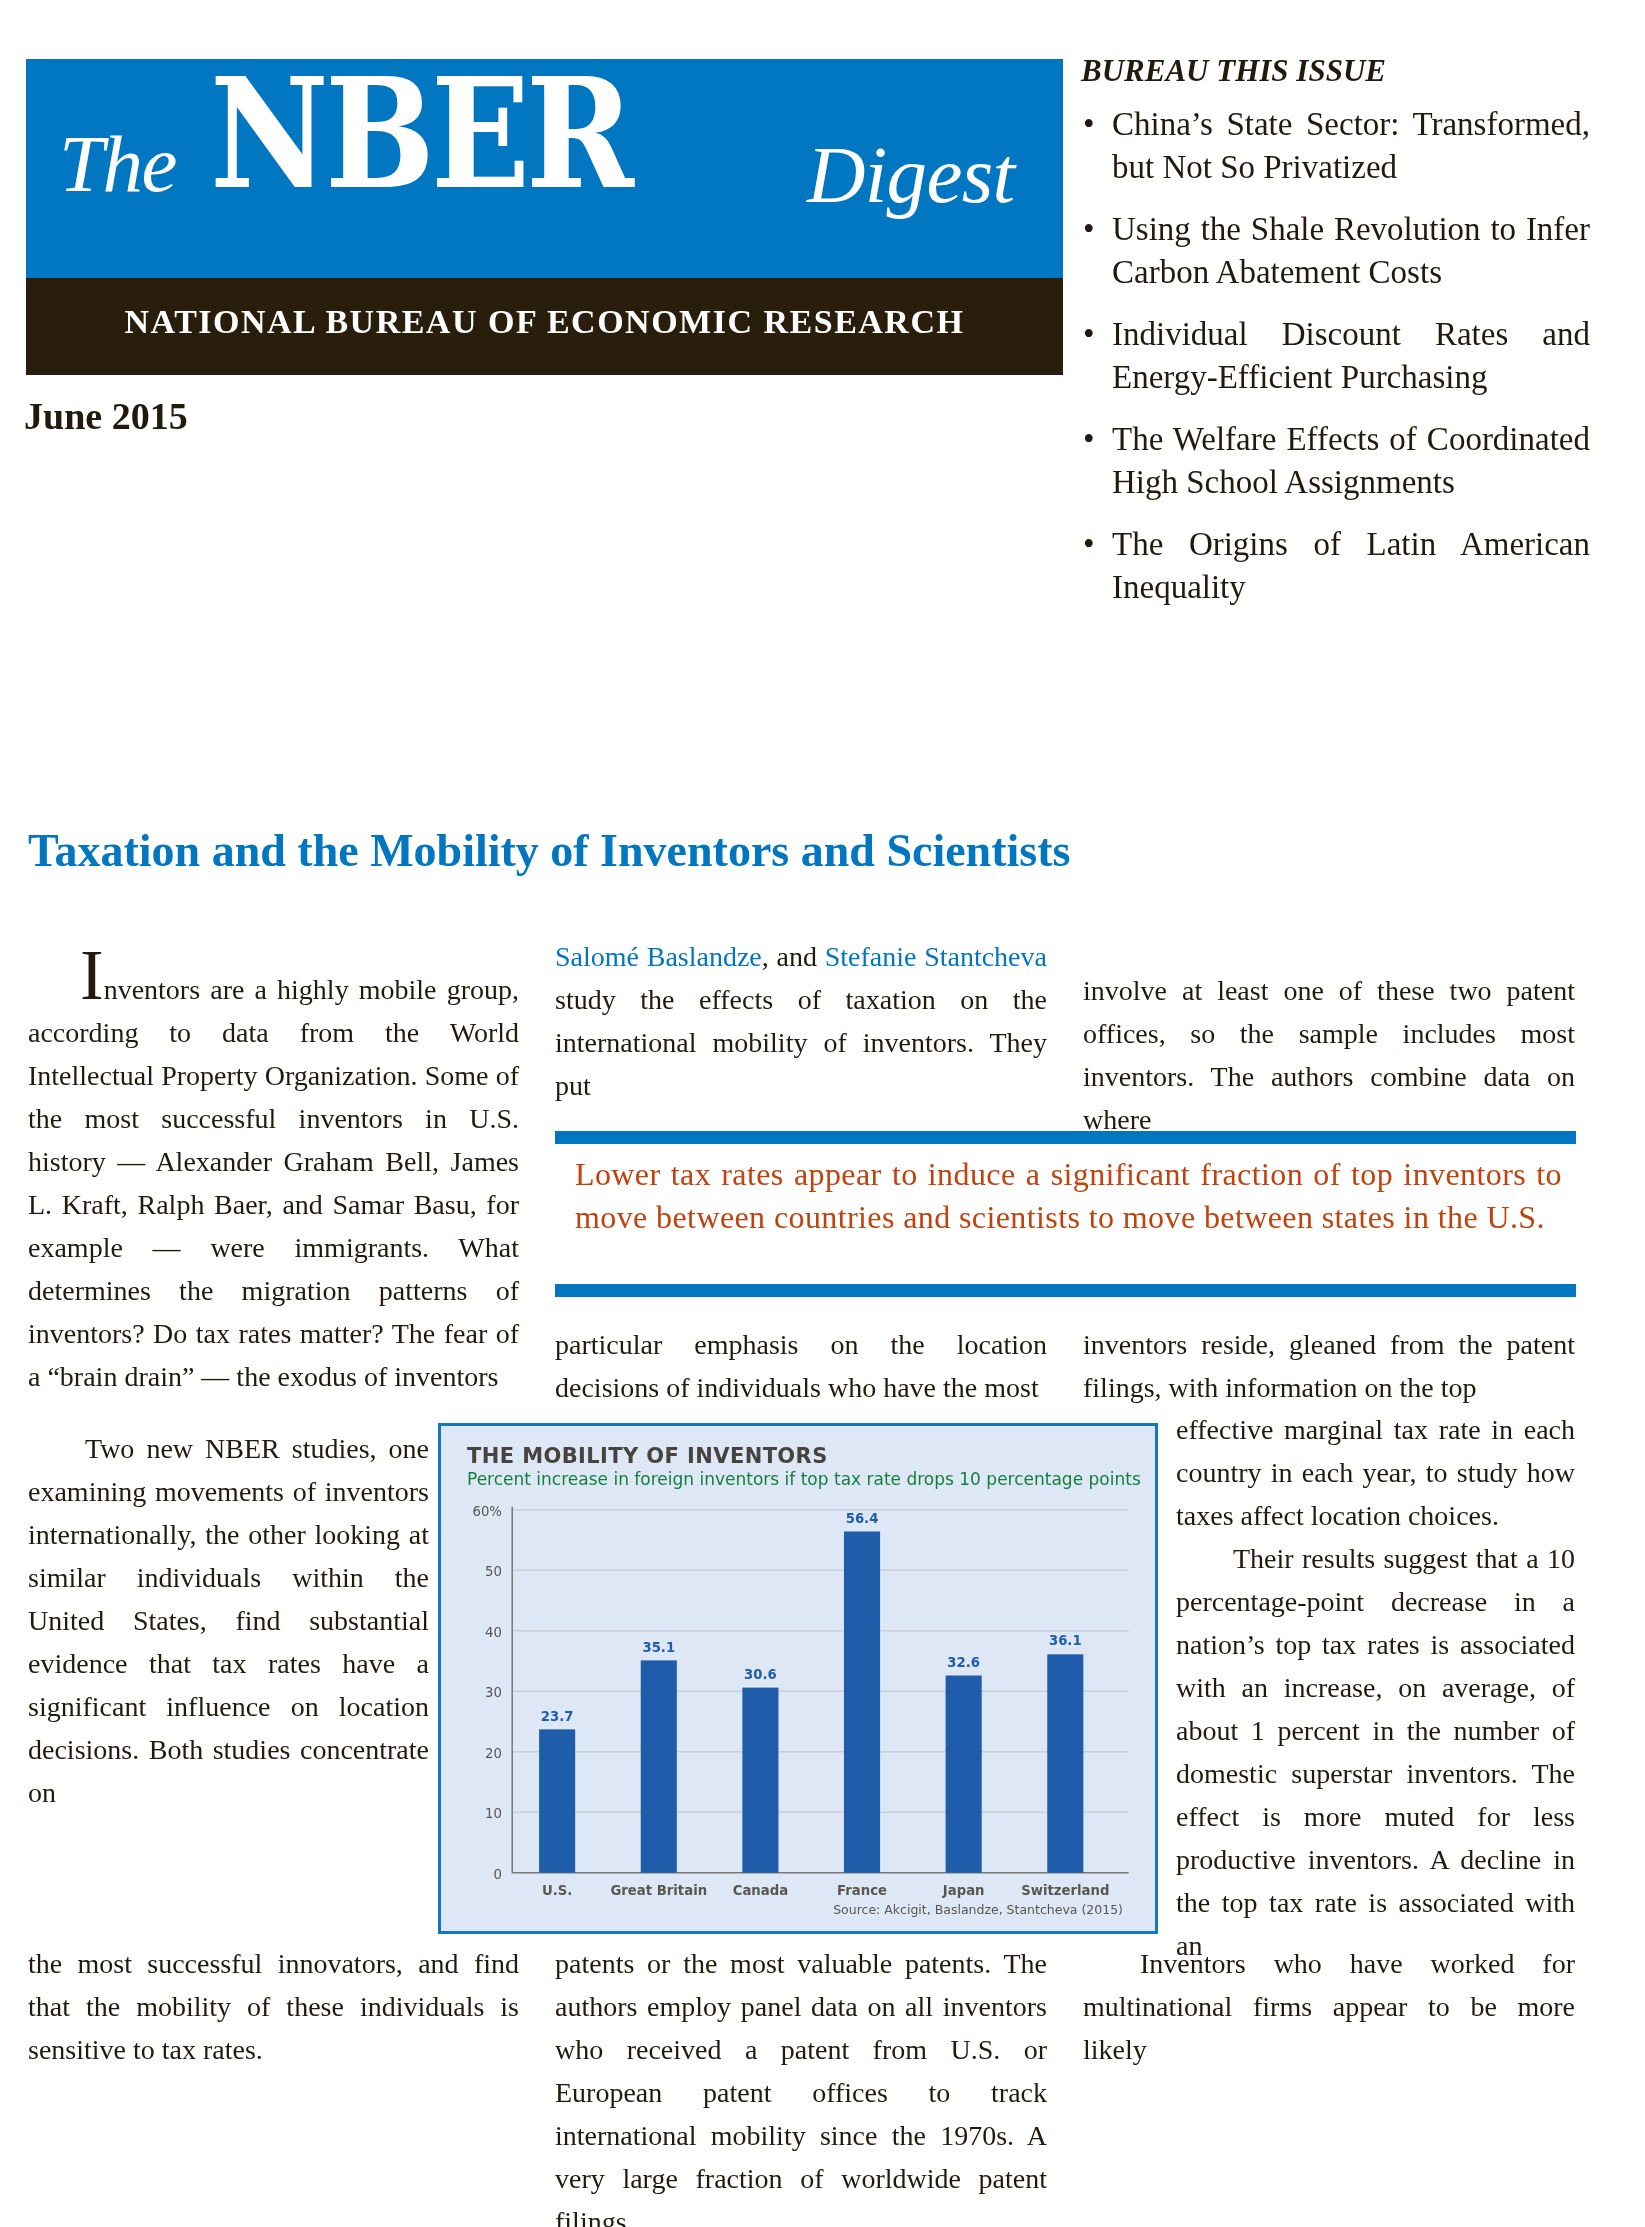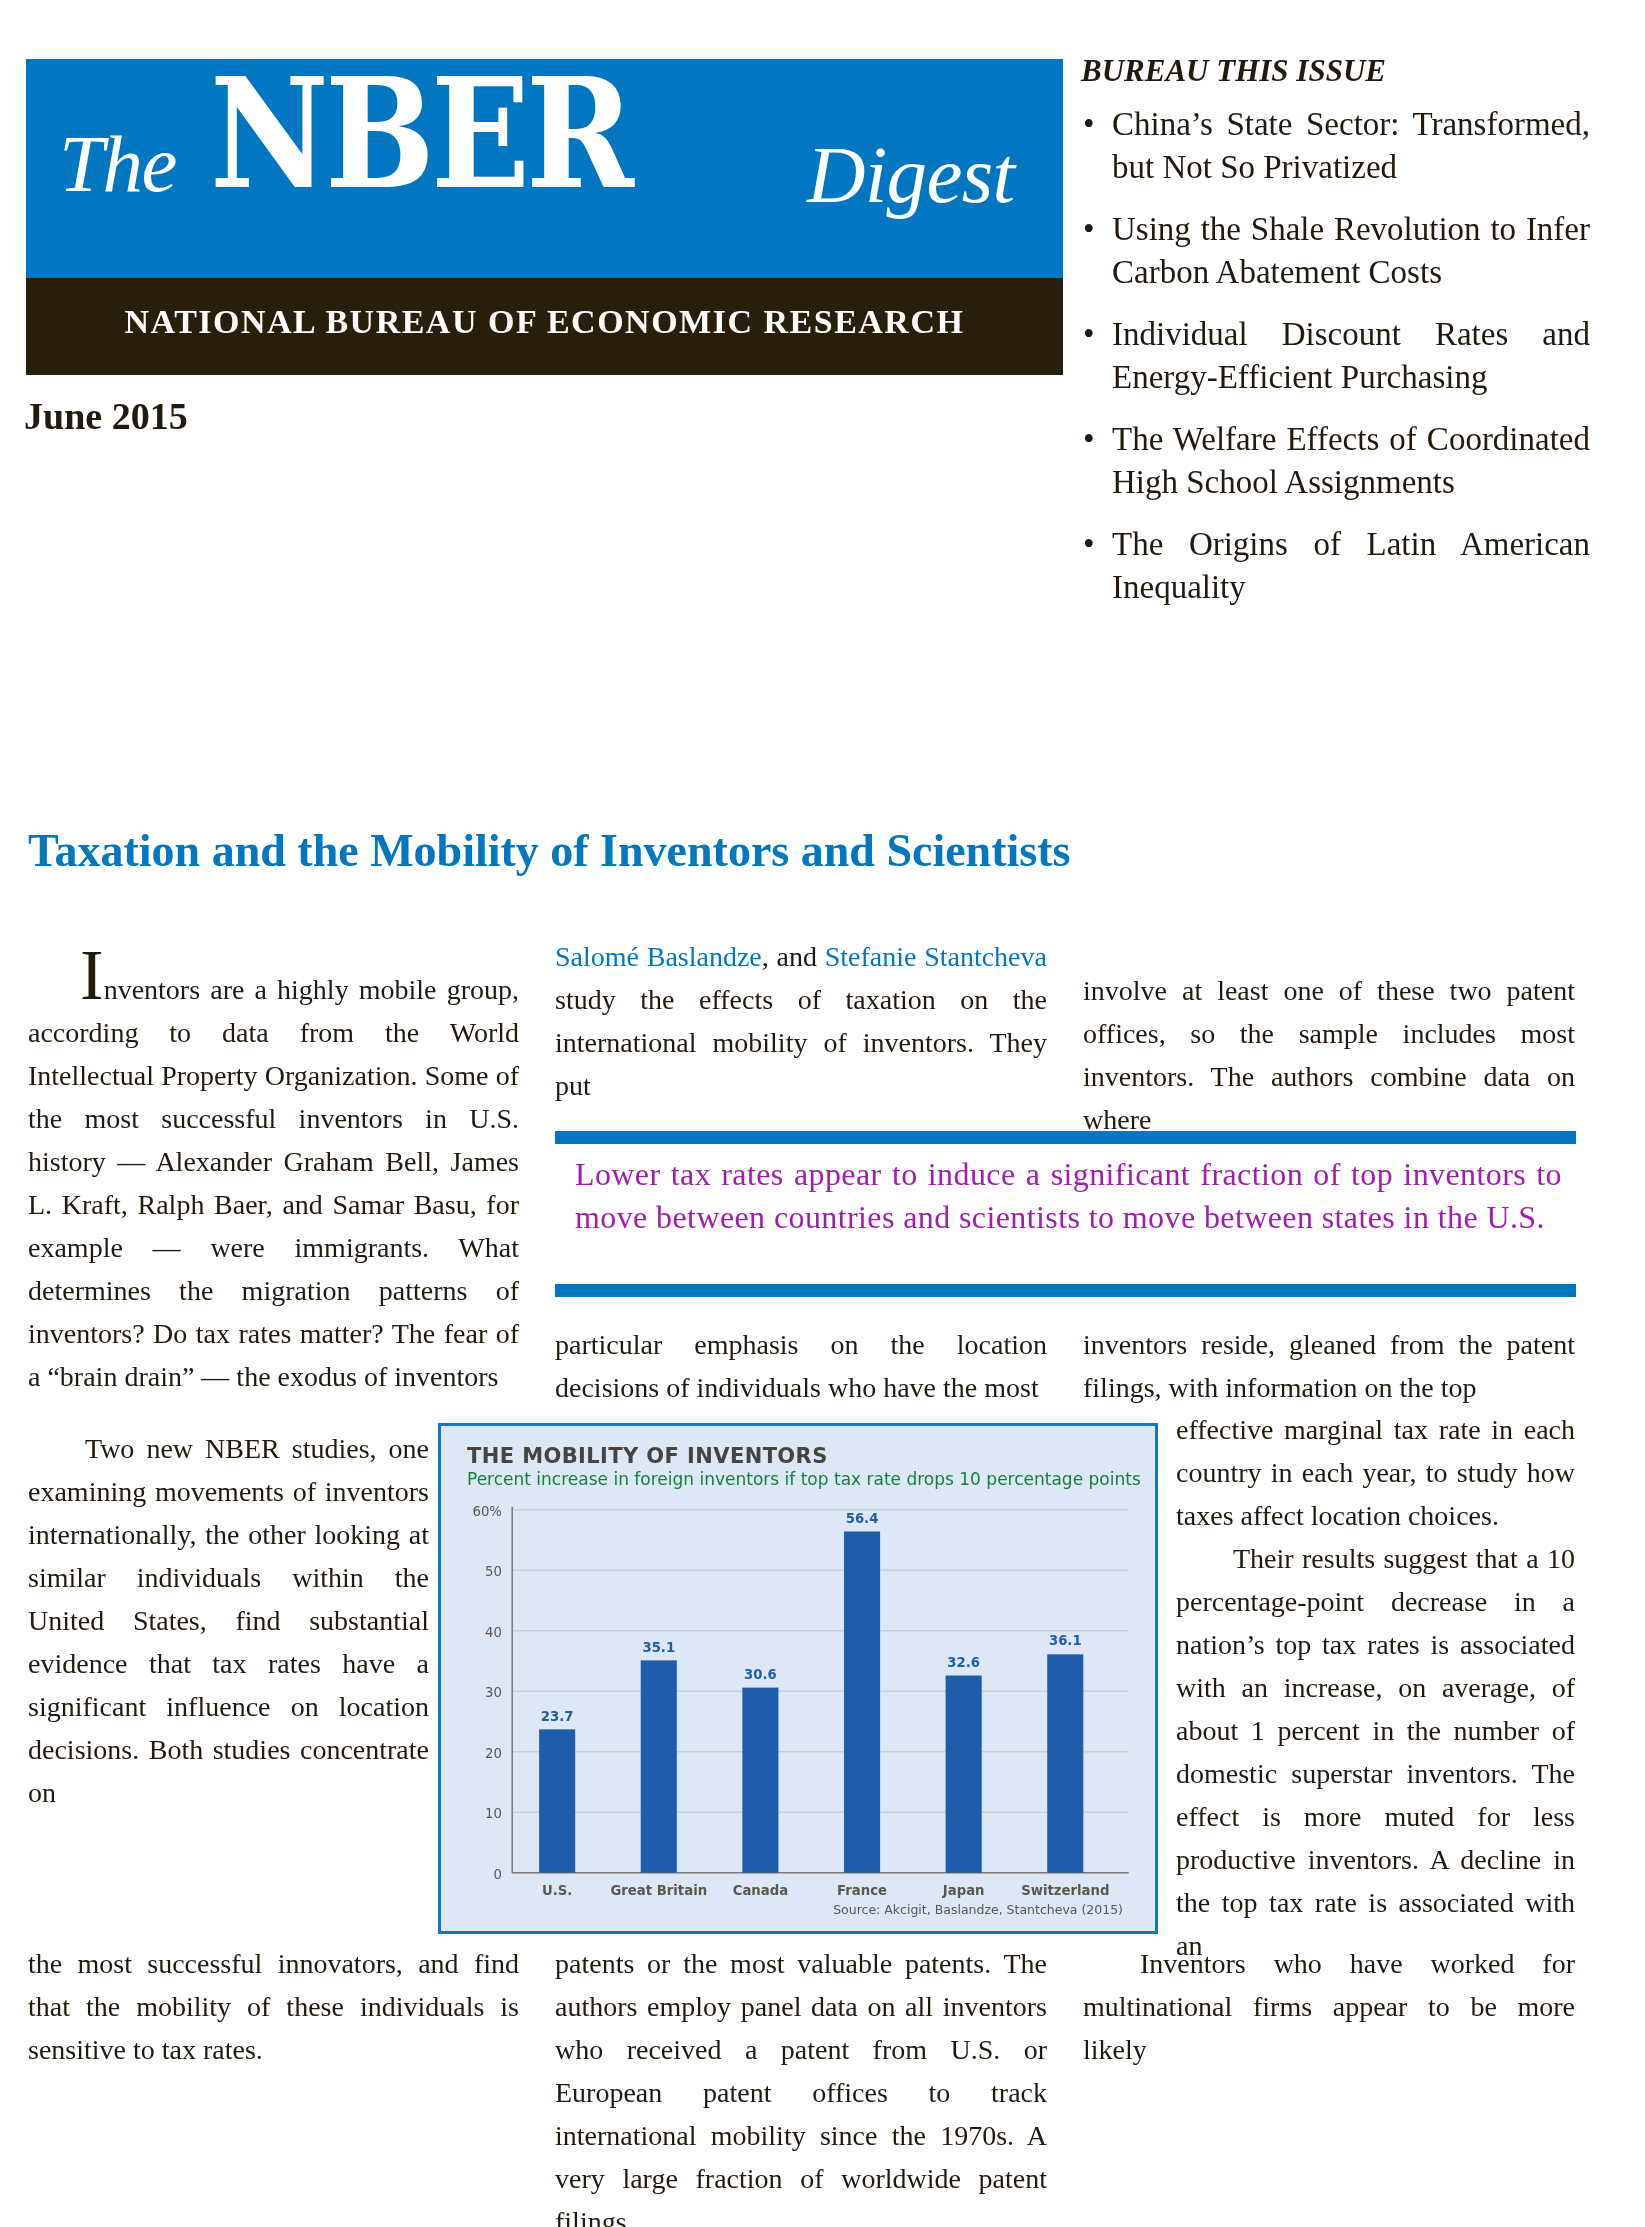--- a/index.html
+++ b/index.html
@@ -49,21 +49,21 @@
   #col2c { left: 555px; top: 1942px; width: 492px; }
 
   #col3a { left: 1083px; top: 969px; width: 492px; }
   #col3b { left: 1083px; top: 1323px; width: 492px; }
   #col3c { left: 1176px; top: 1408px; width: 399px; }
   #col3d { left: 1083px; top: 1942px; width: 492px; }
 
   
   .pq-rule { left: 555px; width: 1021px; height: 12.5px; background: #0077c0; }
   .pullquote { left: 575px; top: 1153px; width: 987px; font-size: 32px; line-height: 43px;
-               text-align: justify; color: #a21caf; letter-spacing: 0.4px; }
+               text-align: justify; color: #c2410c; letter-spacing: 0.4px; }
 
   
   #chart-box { left: 438px; top: 1423px; width: 720px; height: 511px; background: #dde7f5;
                border: 3.7px solid #1278c4; box-sizing: border-box; }
   .chart-title { left: 467px; top: 1444px; font-family: "DejaVu Sans", sans-serif; font-weight: bold;
                  font-size: 21px; color: #47433f; letter-spacing: 0.4px; }
   .chart-subtitle { left: 467px; top: 1469px; font-family: "DejaVu Sans", sans-serif;
                     font-size: 17px; color: #15803d; }
   #chart-svg { position: absolute; left: 0; top: 0; width: 1646px; height: 2227px; pointer-events: none; }
   .chart-source { right: 523px; top: 1902px; font-family: "DejaVu Sans", sans-serif;

